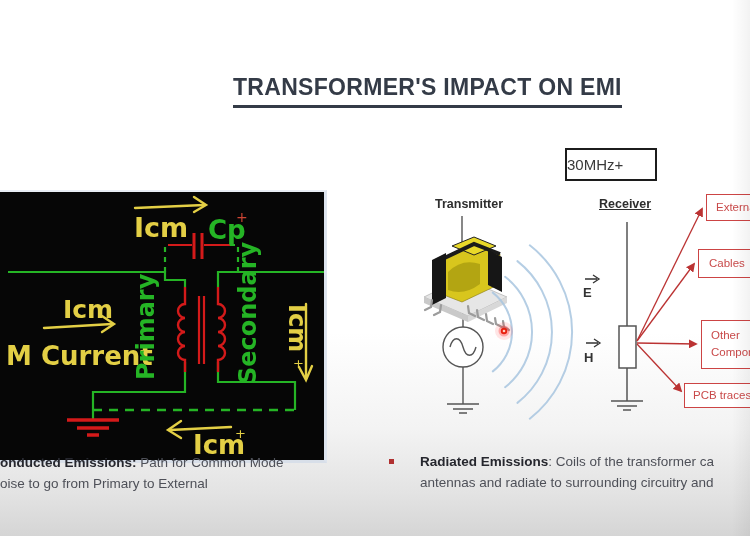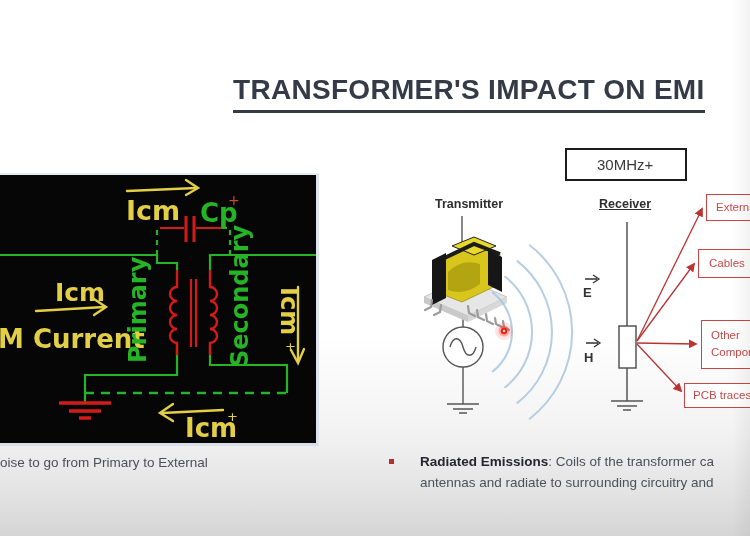--- a/index.html
+++ b/index.html
@@ -5,32 +5,32 @@
   html,body{margin:0;padding:0;}
   .stage{
     position:relative;width:750px;height:536px;overflow:hidden;
     background:linear-gradient(180deg,#ffffff 0%,#ffffff 62%,#f3f3f3 80%,#e3e3e3 92%,#d5d5d5 100%);
     font-family:"Liberation Sans",sans-serif;
   }
   .edge-vignette{position:absolute;top:0;right:0;width:18px;height:100%;
     background:linear-gradient(90deg,rgba(0,0,0,0),rgba(0,0,0,0.05));}
   .title{
     position:absolute;left:233px;top:74px;display:inline-block;
-    font-size:28px;font-weight:bold;letter-spacing:.3px;color:#343b47;
+    font-size:23px;font-weight:bold;letter-spacing:.3px;color:#343b47;
     border-bottom:3px solid #343b47;padding-bottom:4px;white-space:nowrap;
   }
   .freq-box{
     position:absolute;background:#fff;border:2px solid #1c1c1c;color:#3a3a3a;
     font-size:15px;white-space:nowrap;
   }
   .freq-left{left:64px;top:126px;width:139px;height:29px;line-height:29px;padding-left:13px;}
-  .freq-right{left:565px;top:148px;width:88px;height:29px;line-height:29px;padding-left:30px;}
+  .freq-right{left:565px;top:148px;width:88px;height:29px;line-height:29px;padding-left:0;}
   .blackbox{
-    position:absolute;left:0;top:173px;width:316px;height:268px;background:#060606;
-    border-top:2px solid #e8edf4;border-right:3px solid #dde4ee;border-bottom:3px solid #d8dfe9;
+    position:absolute;left:0;top:190px;width:316px;height:268px;background:#060606;
+    border-top:2px solid #e8edf4;border-right:3px solid #dde4ee;border-bottom:3px solid #d8dfe9;padding-left:8px;
   }
   .blackbox svg{display:block;}
   .diag-label{position:absolute;font-size:12.5px;font-weight:600;color:#2e2e2e;white-space:nowrap;}
   .field-label{position:absolute;font-size:13px;font-weight:bold;color:#333;}
   .overlay-svg{position:absolute;left:0;top:0;width:750px;height:536px;}
   .rbox{
     position:absolute;background:#fff;border:1.5px solid #cc4444;color:#c94a4a;
     font-size:11.5px;white-space:nowrap;
   }
   .rbox-external{left:706px;top:194px;width:80px;height:25px;line-height:25px;padding-left:9px;}
@@ -199,20 +199,23 @@
   </div>
   <div class="rbox rbox-other">
     <div>Other</div>
     <div>Components</div>
   </div>
   <div class="rbox rbox-pcb">
     <span>PCB traces</span>
   </div>
 
   <div class="note note-left">
+    <div>
+      <b>onducted Emissions:</b><span> Path for Common Mode</span>
+    </div>
     <div>oise to go from Primary to External</div>
   </div>
 
   <div class="bullet"></div>
   <div class="note note-right">
     <div>
       <b>Radiated Emissions</b><span>: Coils of the transformer ca</span>
     </div>
     <div>antennas and radiate to surrounding circuitry and</div>
   </div>

